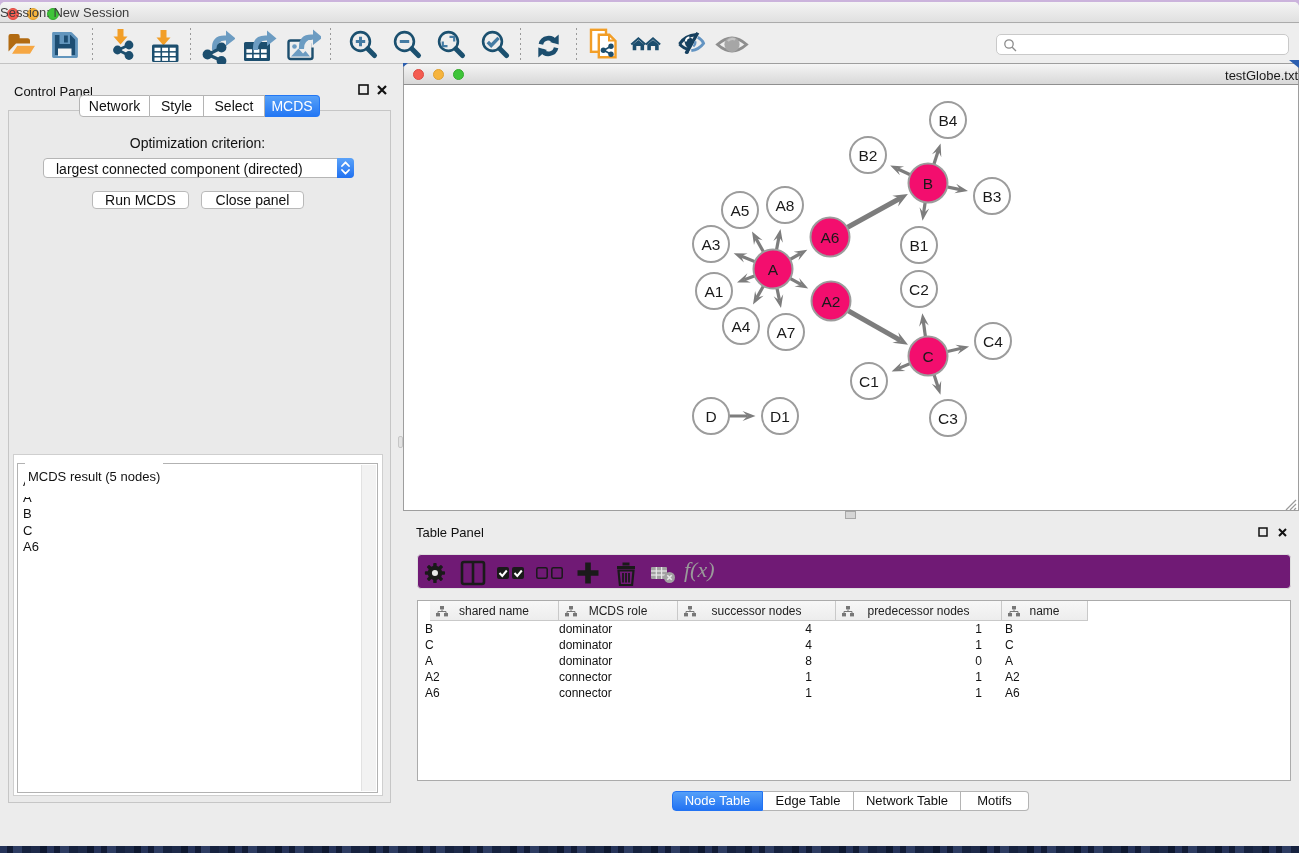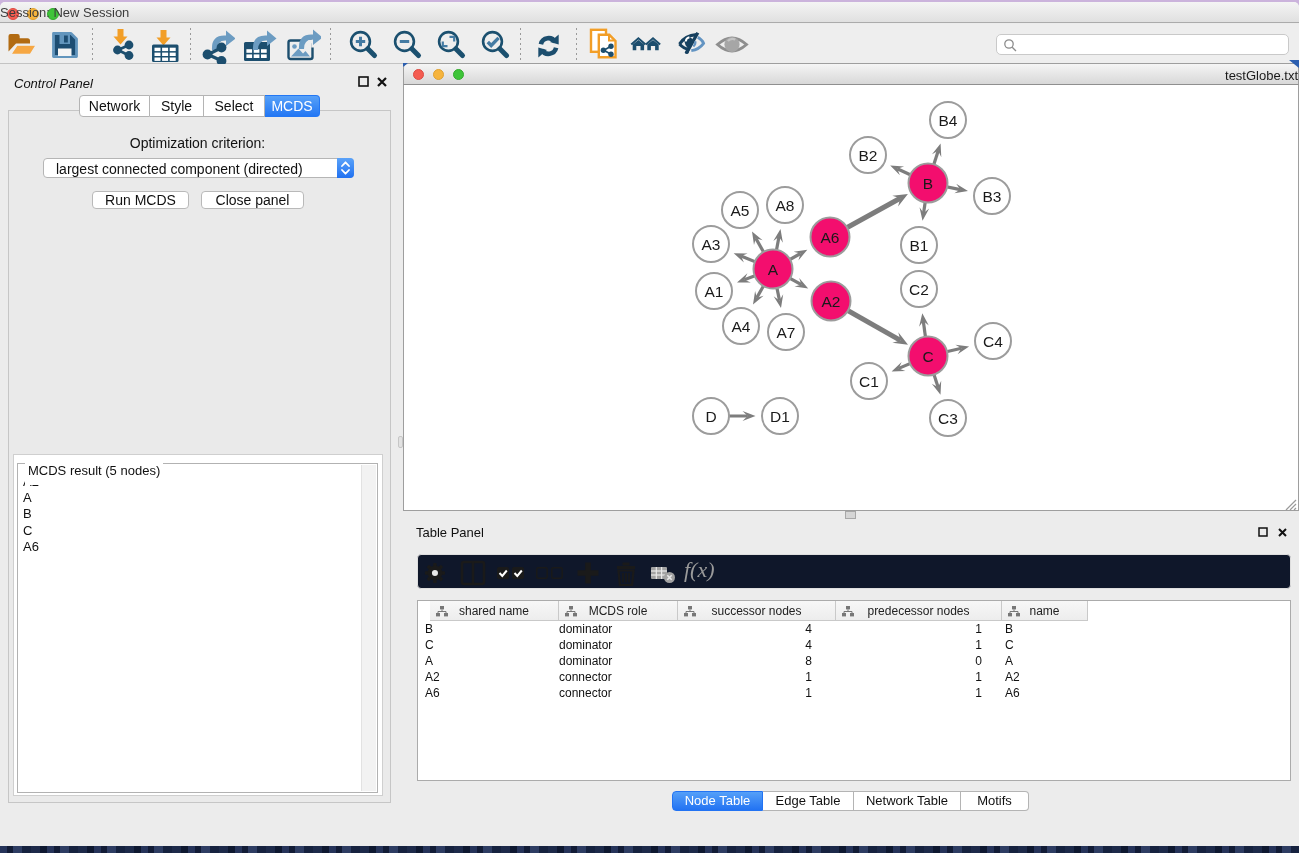--- a/index.html
+++ b/index.html
@@ -22,21 +22,21 @@
 
 #toolbar { position:absolute; left:0; top:22px; width:1299px; height:40px; background:#eeeeee;
   border-bottom:1px solid #c3c3c3; }
 .tsep { position:absolute; top:4px; height:32px; width:1px;
   background-image:repeating-linear-gradient(#9a9a9a 0 2px, transparent 2px 5px); }
 .ticon { position:absolute; top:4px; }
 #searchbox { position:absolute; left:996px; top:10px; width:293px; height:21px; background:#fff;
   border:1px solid #c9c9c9; border-radius:5px; }
 #searchbox svg { position:absolute; left:6px; top:3px; }
 
-#cp-head { position:absolute; left:0; top:68px; width:395px; height:27px;font-style:italic; }
+#cp-head { position:absolute; left:0; top:76px; width:395px; height:27px; }
 #cp-head .t { position:absolute; left:14px; top:6px; font-size:13px; color:#111; }
 #cp-tabs { position:absolute; left:79px; top:93px; height:22px; z-index:5; display:flex; }
 .cptab { height:22px; line-height:20px; background:#fff; border:1px solid #b4b4b4; border-left:none;
   font-size:14px; color:#111; text-align:center; }
 .cptab.first { border-left:1px solid #b4b4b4; border-radius:4px 0 0 4px; }
 .cptab.sel { background:linear-gradient(#57a1f8,#2377f4); color:#fff; border-color:#2377f4; border-radius:0 4px 4px 0; }
 #cp-body { position:absolute; left:8px; top:108px; width:383px; height:693px;
   background:#eaeaea; border:1px solid #c6c6c6; }
 #opt-label { position:absolute; left:0; top:133px; width:395px; text-align:center; font-size:14px; color:#111; }
 #combo { position:absolute; left:43px; top:156px; width:311px; height:20px; background:#fff;
@@ -44,21 +44,21 @@
 #combo .txt { position:absolute; left:12px; top:2px; font-size:14px; color:#111; }
 #combo .step { position:absolute; right:-1px; top:-1px; width:17px; height:20px;
   background:linear-gradient(#5ba3f9,#2071f1); border-radius:0 4px 4px 0; }
 .btn { position:absolute; height:18px; background:#fff; border:1px solid #b9b9b9; border-radius:4px;
   font-size:14px; color:#111; text-align:center; line-height:16px; }
 #btn-run { left:92px; top:189px; width:97px; }
 #btn-close { left:201px; top:189px; width:103px; }
 #mcds-outer { position:absolute; left:13px; top:452px; width:370px; height:342px; background:#fff;
   border:1px solid #cfcfcf; }
 #mcds-group { position:absolute; left:3px; top:8px; width:361px; height:330px; border:1px solid #b2b2b2; }
-#mcds-title { position:absolute; left:7px; top:-8px; background:#fff; padding:7px 3px; font-size:13px; color:#111; }
+#mcds-title { position:absolute; left:7px; top:-8px; background:#fff; padding:13px 3px; font-size:13px; color:#111; }
 #mcds-list { position:absolute; left:1px; top:1px; right:16px; bottom:1px; background:#fff;
   font-size:13px; line-height:16.2px; padding:9px 0 0 4px; color:#111; }
 #mcds-scroll { position:absolute; right:1px; top:1px; width:15px; bottom:1px; background:#f2f2f2;
   border-left:1px solid #e2e2e2; }
 
 #statusbar { position:absolute; left:0; top:814px; width:1299px; height:29px; background:#ececec;
   border-top:1px solid #bdbdbd; }
 #list-btn { position:absolute; left:12px; top:7px; width:25px; height:21px; background:#fafafa;
   border:1px solid #a9a9a9; border-radius:3px; }
 #mem-btn { position:absolute; right:14px; top:6px; width:71px; height:21px; background:#f7f7f7;
@@ -75,21 +75,21 @@
 #netwin .t2 { left:29px; background:#f6b43d; border:1px solid #dfa131; }
 #netwin .t3 { left:49px; background:#3ec439; border:1px solid #33ab2e; }
 #netwin .title { position:absolute; top:4px; left:0; width:100%; text-align:right; font-size:13px; color:#1a1a1a; }
 #canvas { position:absolute; left:0; top:22px; width:896px; height:426px; background:#fff;
   border:1px solid #9e9e9e; border-top:none; }
 #bluetri { position:absolute; left:1289px; top:58px; width:0; height:0;
   border-top:8px solid #2c5fb0; border-left:10px solid transparent; }
 
 #tpanel { position:absolute; left:403px; top:514px; width:896px; height:300px; }
 #tpanel .head-t { position:absolute; left:13px; top:9px; font-size:13px; color:#111; }
-#ttoolbar { position:absolute; left:14px; top:38px; width:874px; height:35px; background:#0f172a;
+#ttoolbar { position:absolute; left:14px; top:38px; width:874px; height:35px; background:#701a75;
   border:1px solid #dedede; border-radius:4px; }
 #ttable { position:absolute; left:14px; top:84px; width:874px; height:181px; background:#fff;
   border:1px solid #ababab; }
 #thead { position:absolute; left:12px; top:0; width:872px; height:20px; }
 .thcell { position:absolute; top:0; height:20px; background:linear-gradient(#f7f7f7,#ededed);
   border-right:1px solid #c9c9c9; border-bottom:1px solid #c9c9c9; font-size:12px; color:#222; text-align:center; line-height:21px; }
 .trow { position:absolute; left:0; width:872px; height:16px; font-size:12px; color:#111; }
 .trow span { position:absolute; top:1px; }
 #ttabs { position:absolute; left:269px; top:275px; height:20px; display:flex; }
 .ttab { height:20px; line-height:18px; background:#fff; border:1px solid #b4b4b4; border-left:none;

